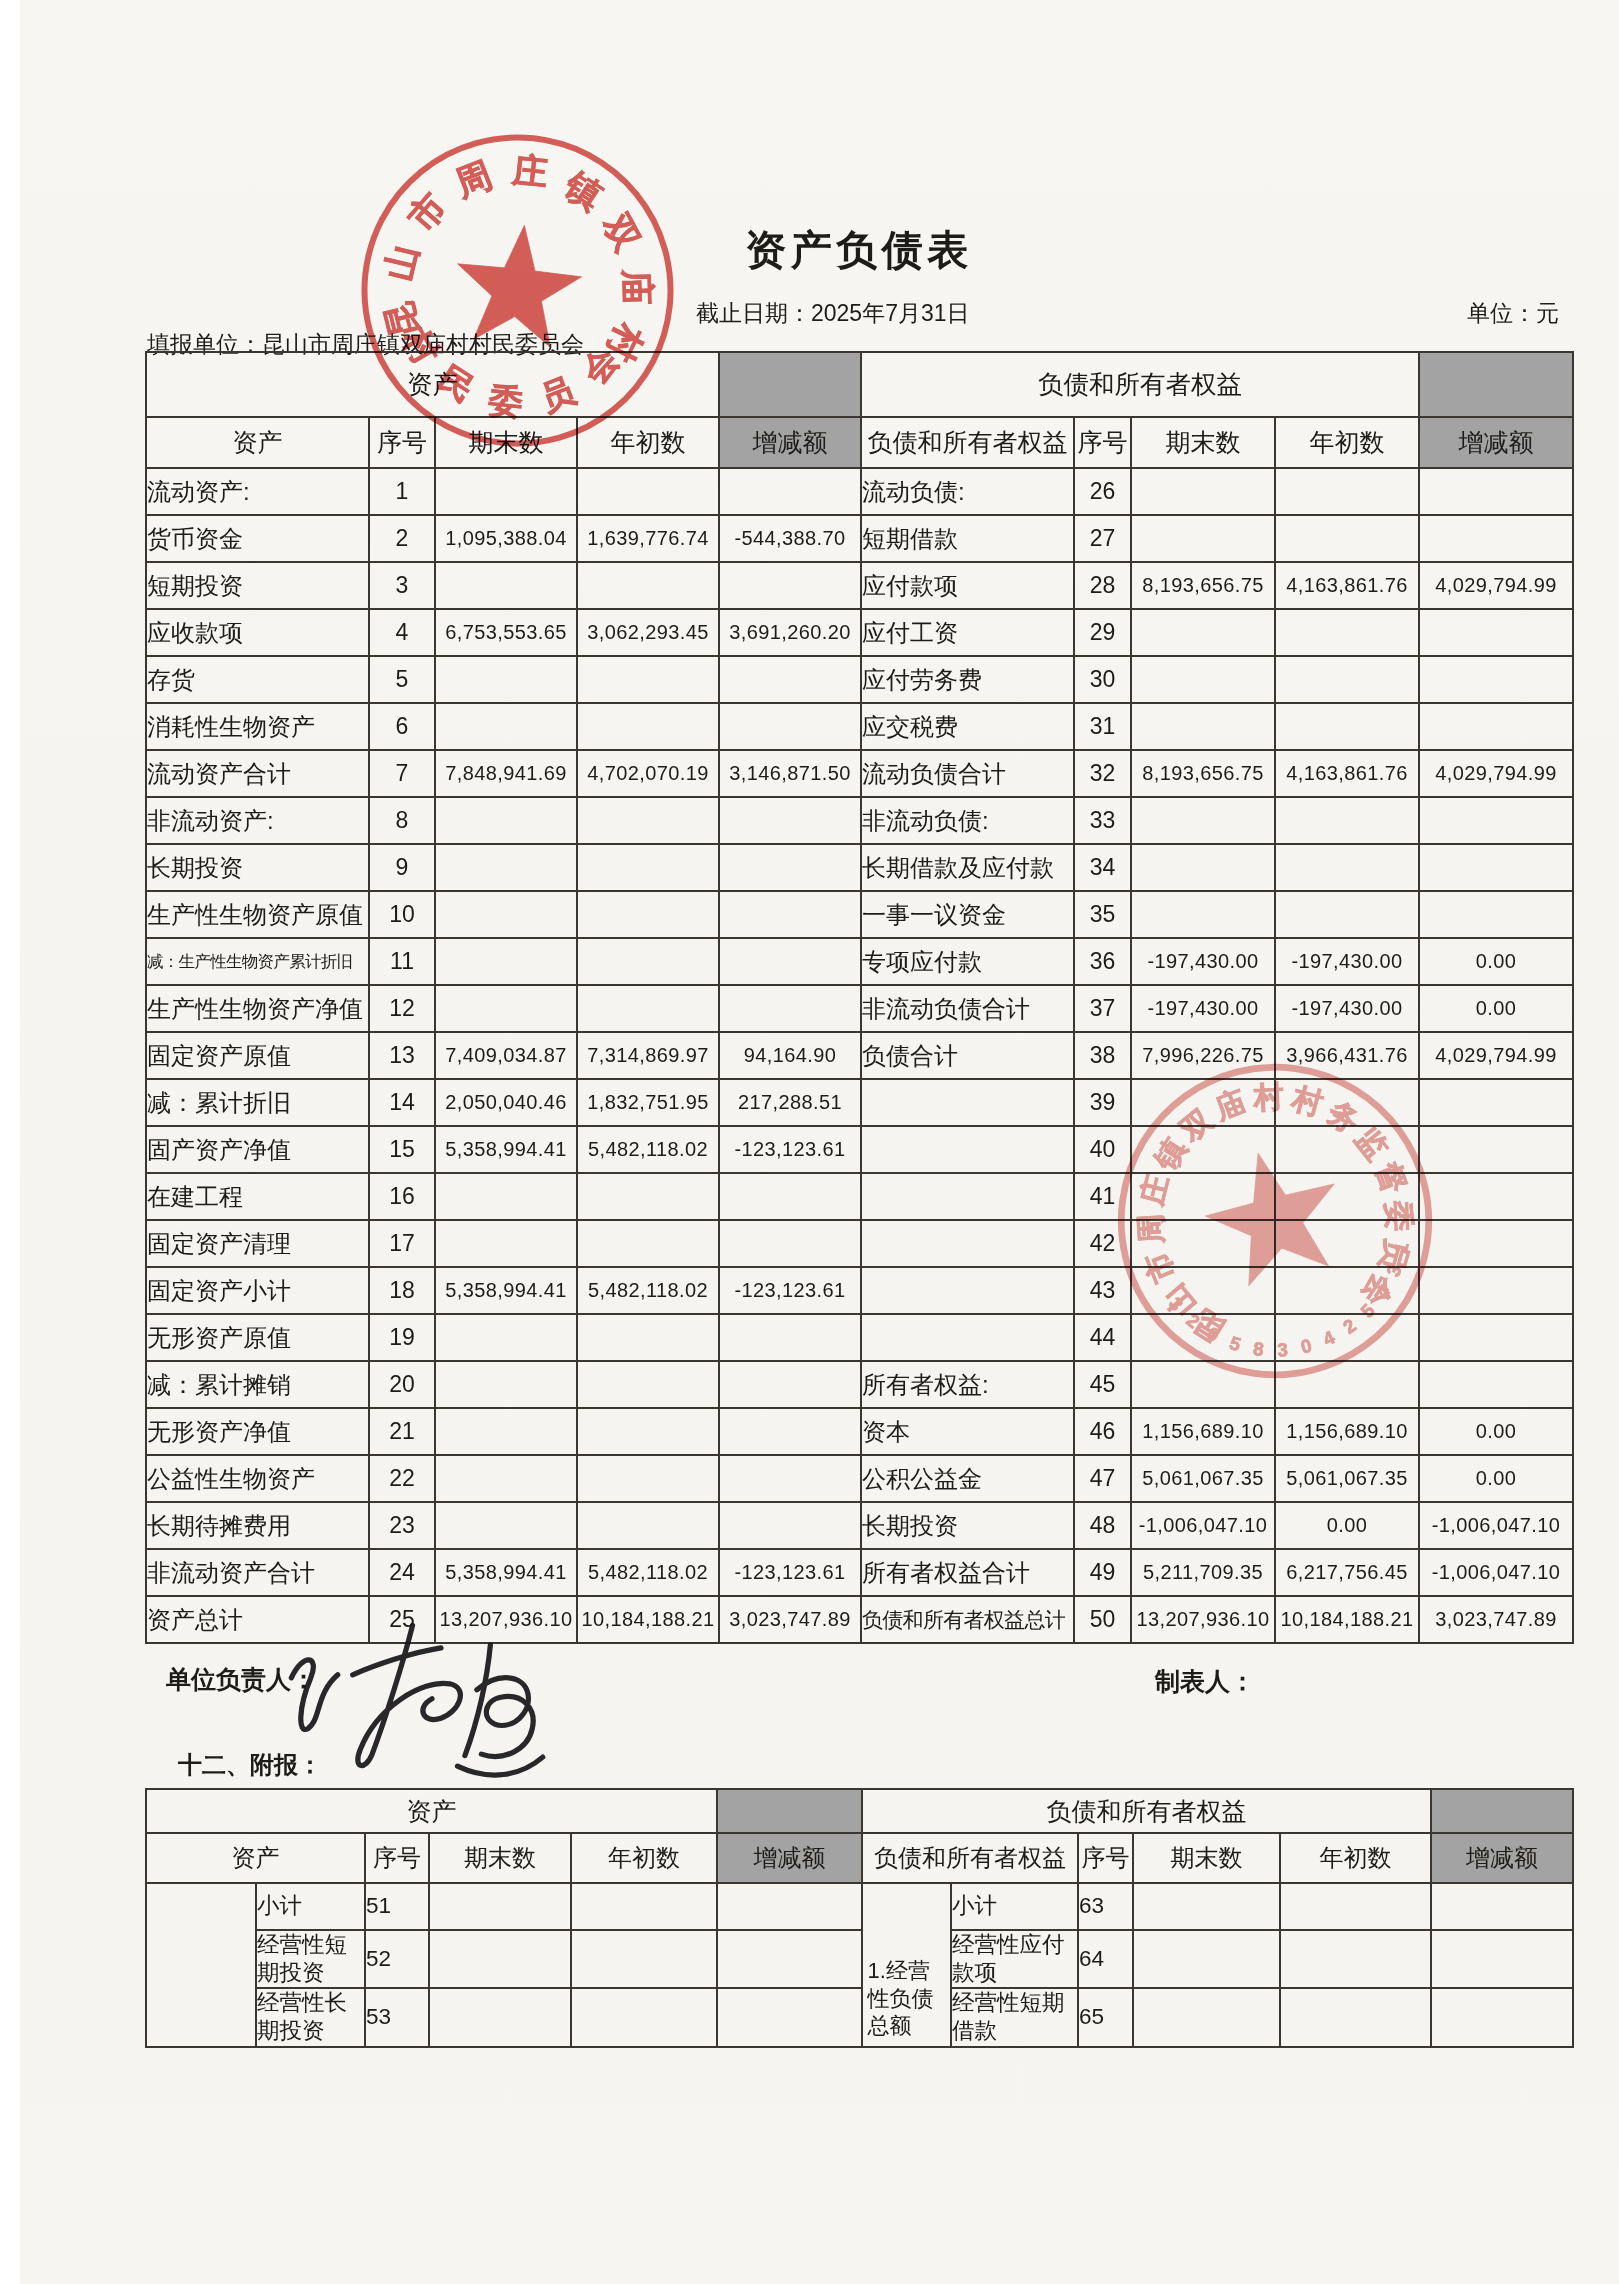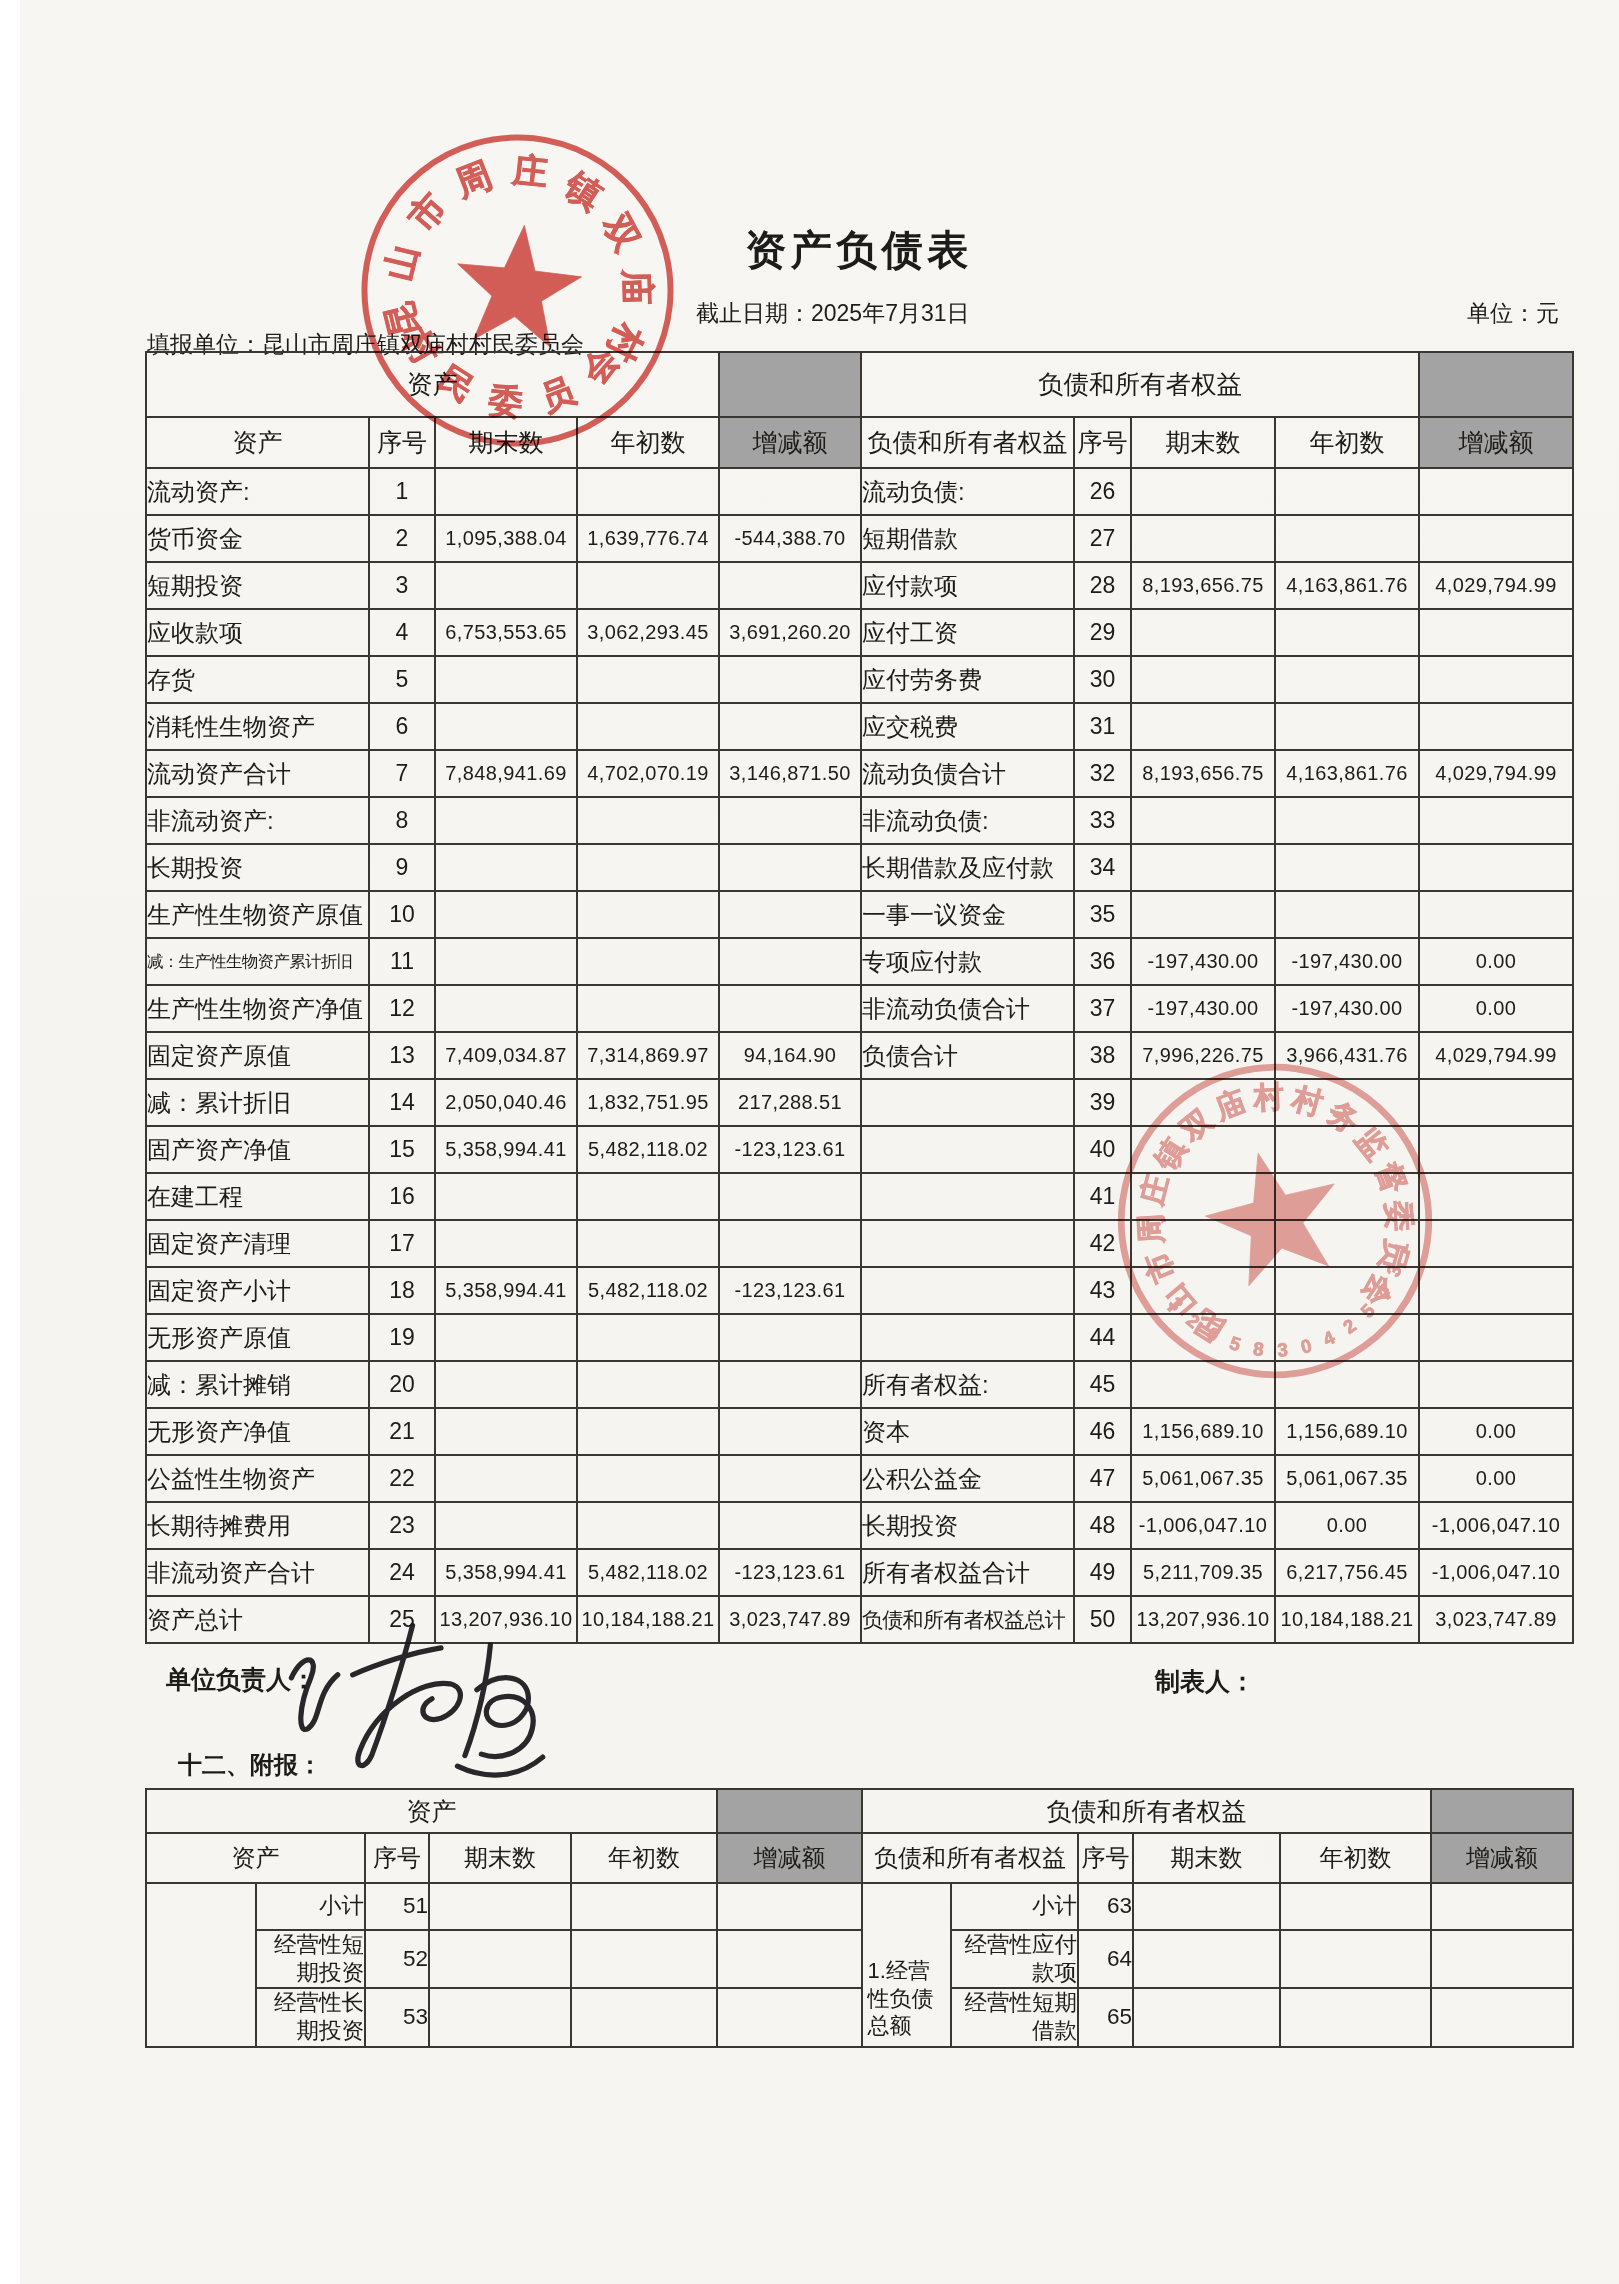--- a/index.html
+++ b/index.html
@@ -28,21 +28,21 @@
     border:2.2px solid #3a3733;padding:0;font-weight:normal;
     overflow:hidden;vertical-align:middle;
   }
   .main{left:145px;top:351px;width:1428px;}
   .main tr.sec th{height:63px;font-size:25.5px;}
   .main tr.cols th{height:49px;font-size:25px;}
   .main tbody td{height:45px;}
   .appx{left:145px;top:1788px;width:1428px;}
   .appx tr.sec th{height:42px;font-size:25px;}
   .appx tr.cols th{height:48px;font-size:24px;}
-  .appx tbody td{font-size:22.5px;text-align:right;line-height:1.25;}
+  .appx tbody td{font-size:22.5px;text-align:left;line-height:1.25;}
   .appx td.r51{height:45px;}
   .appx td.r52{height:52px;}
   .appx td.r53{height:52px;}
   .appx td.group{vertical-align:bottom;text-align:left;padding:0 3px 6px 4.5px;font-size:22px;}
   .lbl{text-align:left;font-size:24px;white-space:nowrap;}
   .ind-h{padding-left:7.5px;}
   .ind-i{padding-left:22.5px;margin-left:30px;}
   .ind-t{padding-left:42px;}
   .ind-s{padding-left:6px;font-size:16.5px;letter-spacing:-0.7px;}
   .tight{font-size:21px;letter-spacing:-0.7px;}

